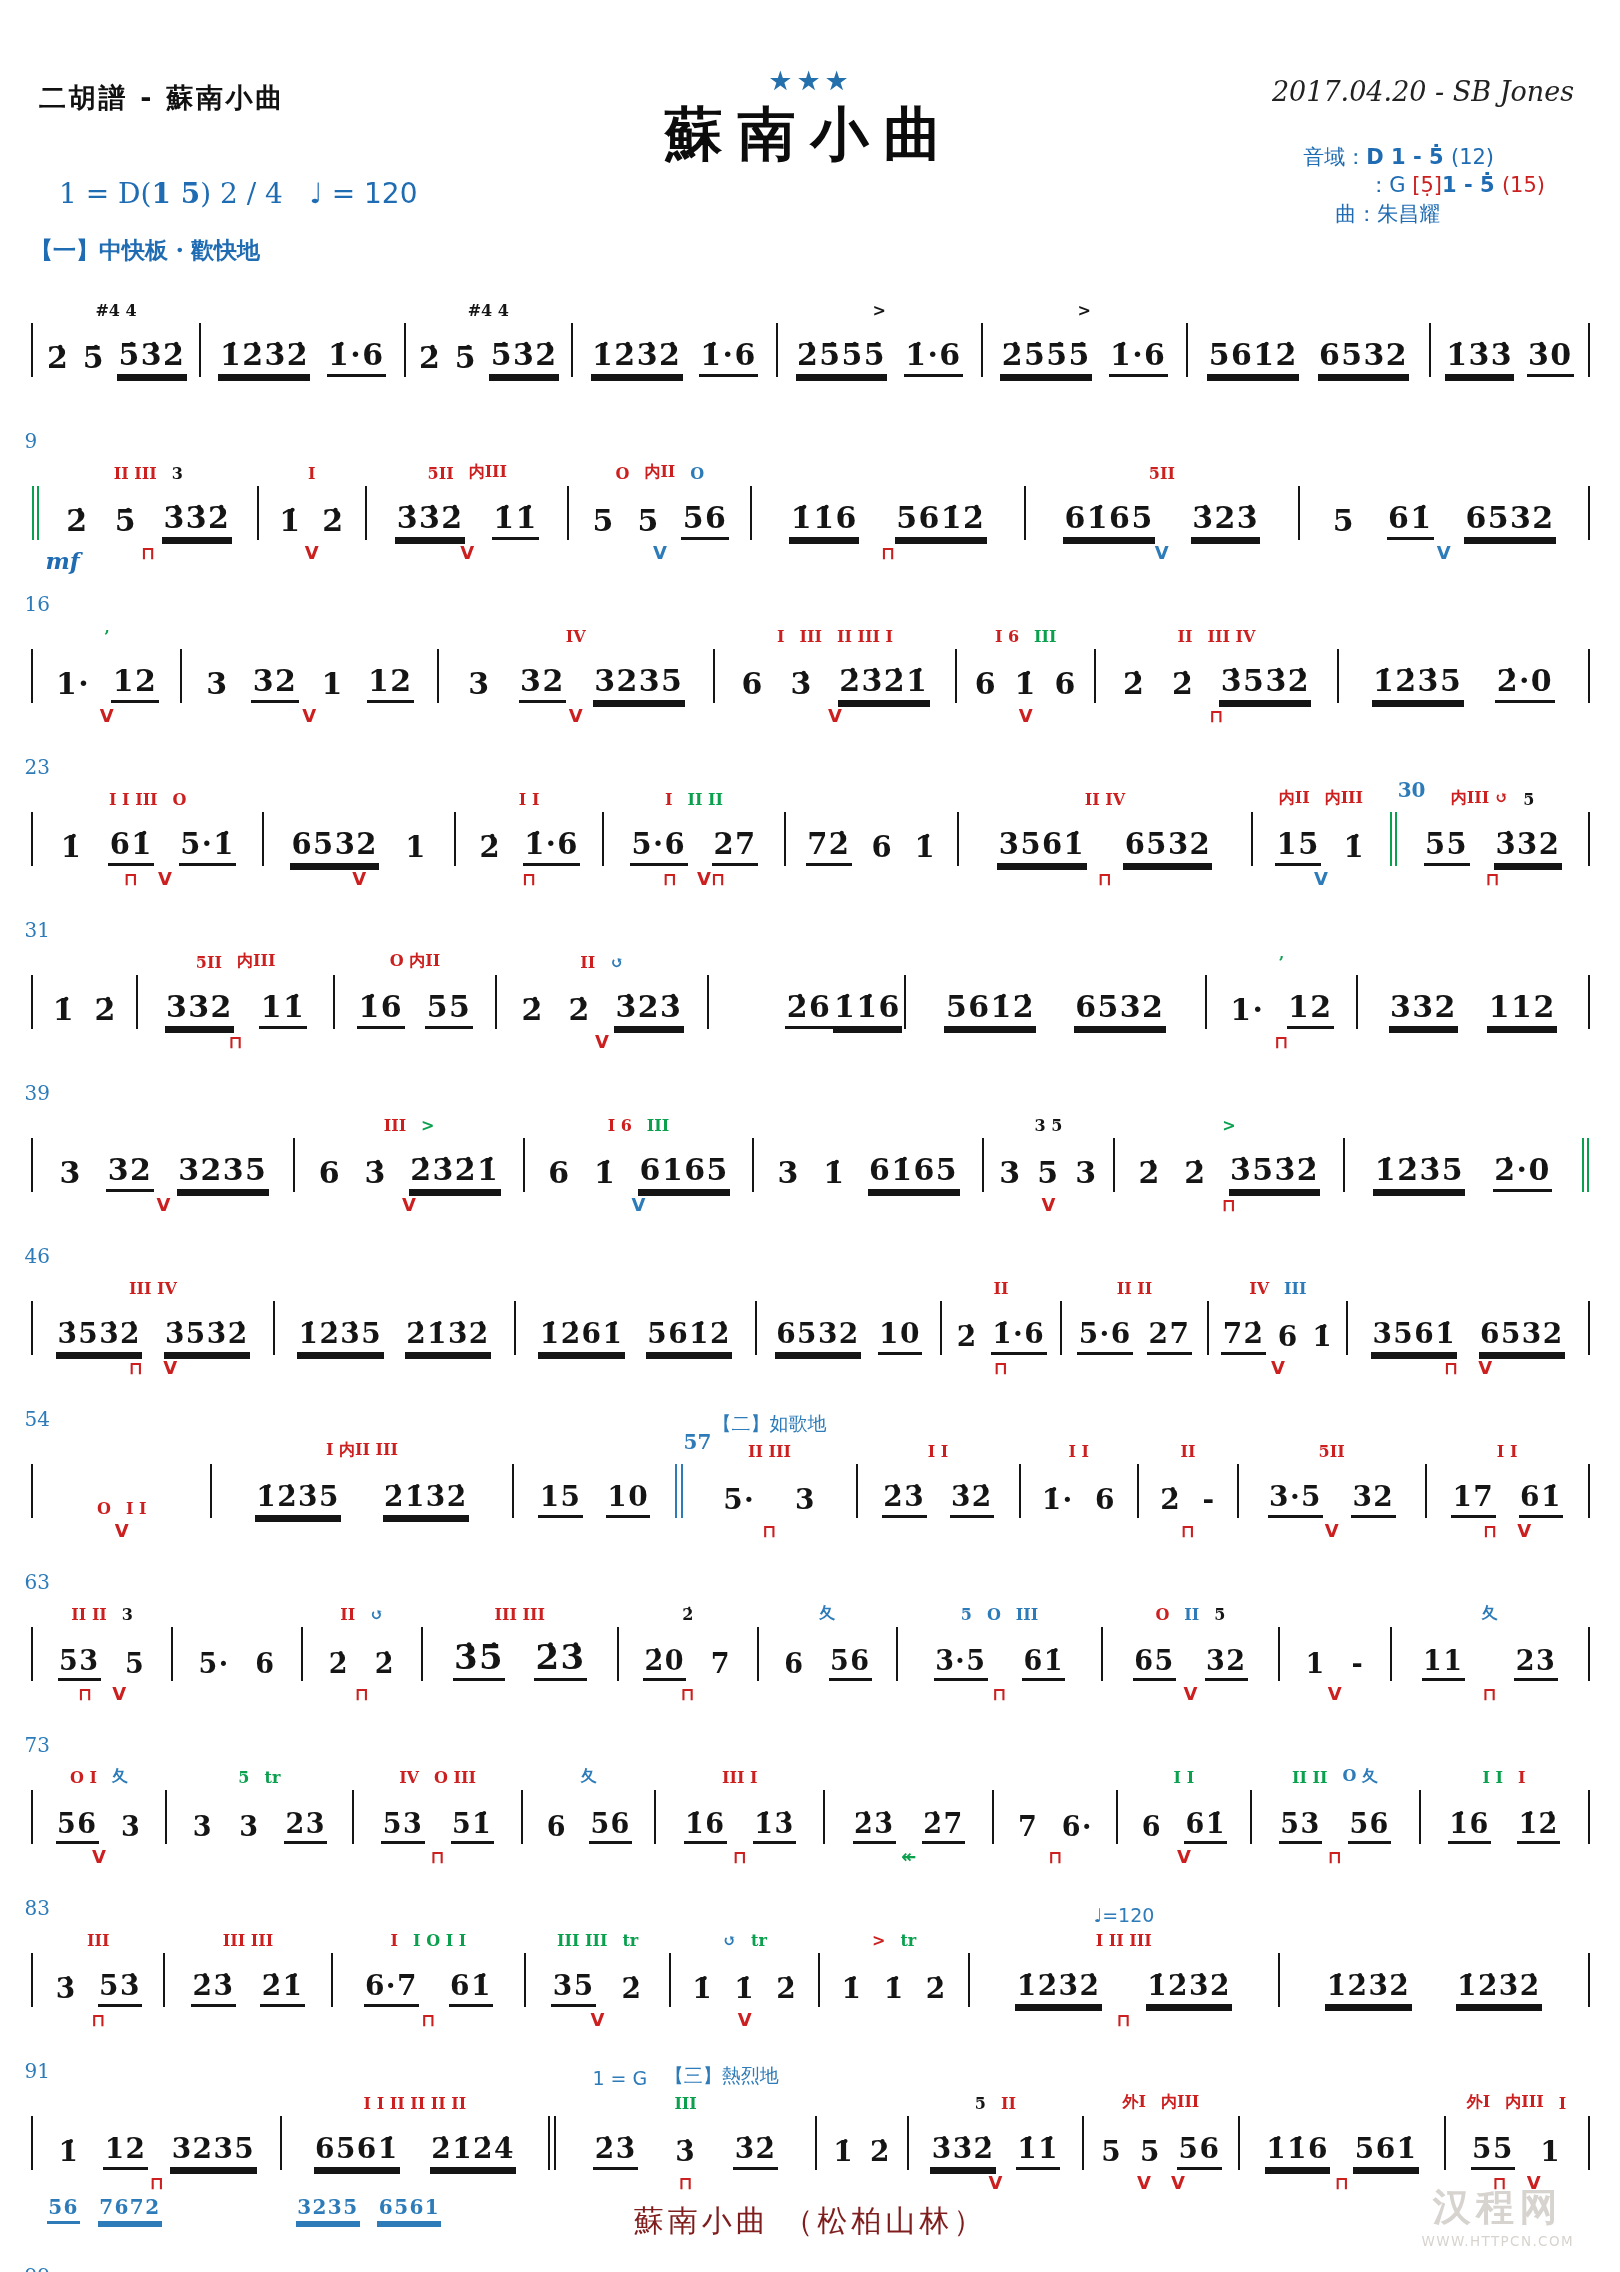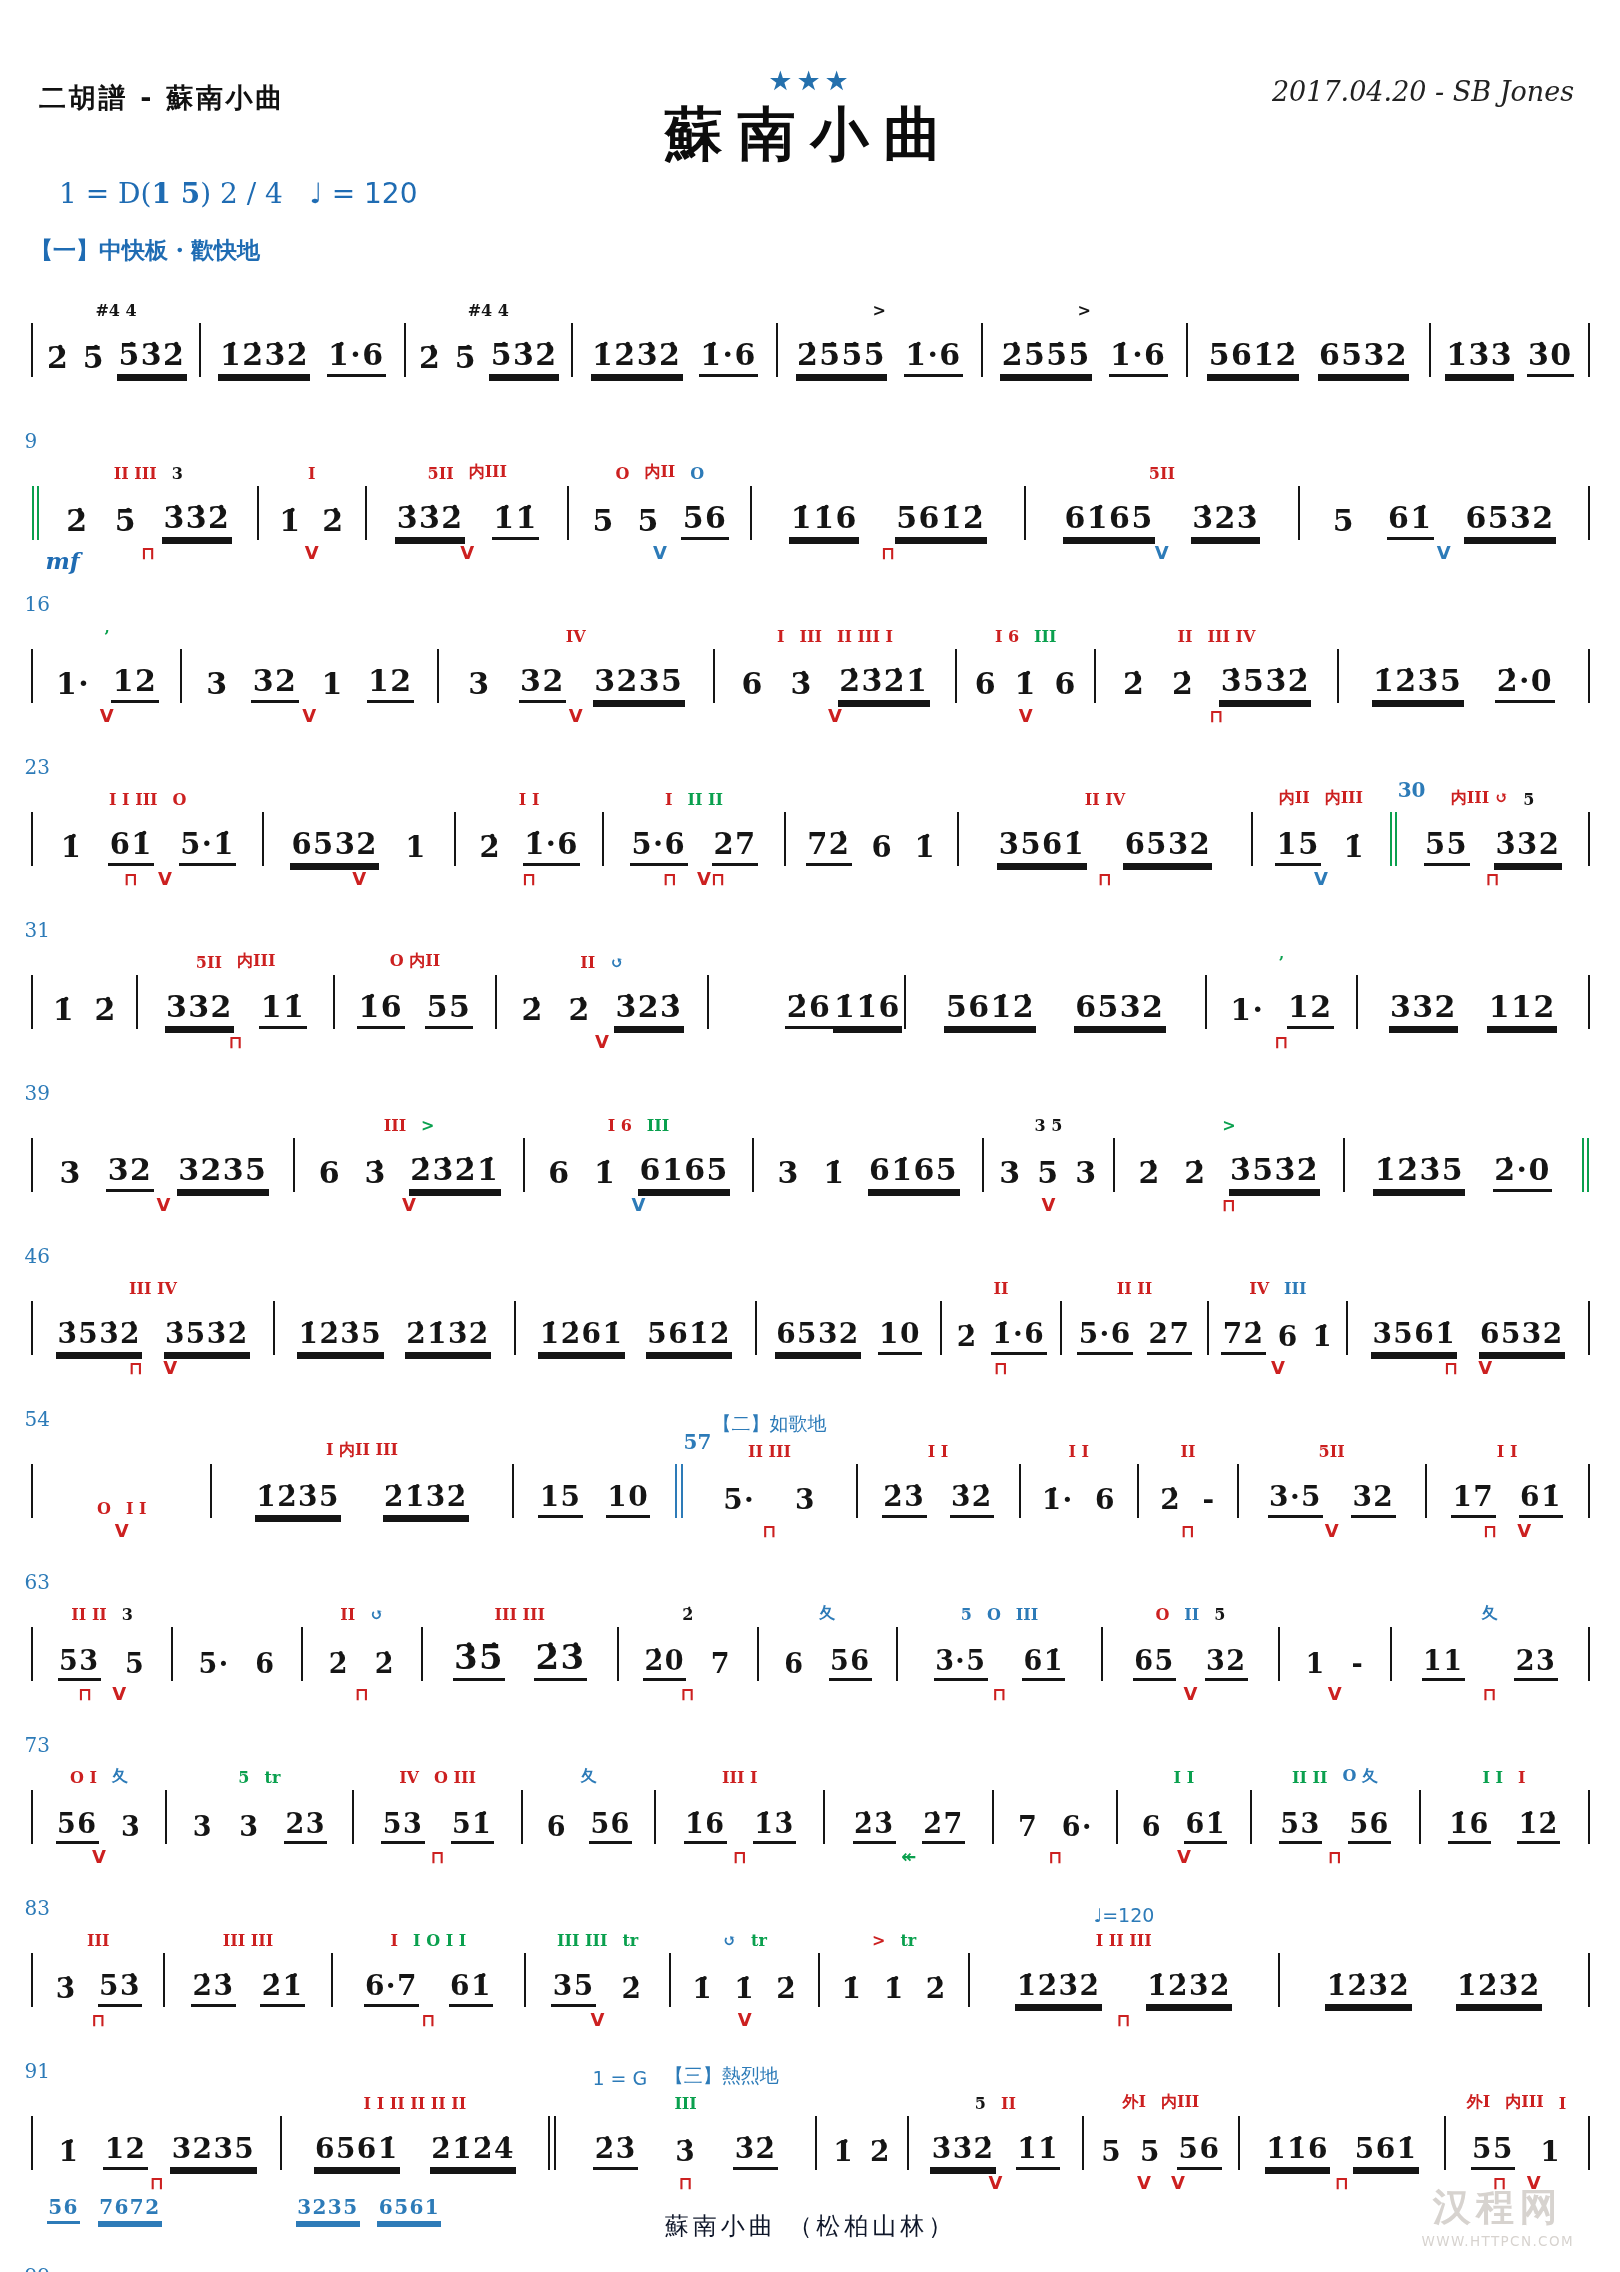--- a/index.html
+++ b/index.html
@@ -38,36 +38,41 @@
   .bar2 { align-self:flex-end; display:flex; gap:3.4px; margin:0 2px 26px 2px; flex:0 0 auto;}
   .bar2 i { display:block; width:2px; height:54px; }
   .mnum { position:absolute; top:17.6px; left:-1.4px; font-size:20px; color:#2d7bb8;font-weight:bold; }
   .dyn { position:absolute; bottom:-8px; left:4px; font-size:23px; font-style:italic; font-weight:bold; color:#1f6cb3; font-family:"DejaVu Serif",serif;}
   .ossia { position:absolute; left:12px; top:100%; margin-top:1.4px; display:flex; gap:17.6px; font-size:20px; font-weight:bold; color:#2d7bb8; }
   .ossia .tok { border-color:#2d7bb8; }
   .ossia .tok.u2::after { background:#2d7bb8; }
   .ck { color:#151515; } .cr { color:#cc2020; } .cg { color:#0aa04e; } .cb { color:#2d7bb8; }
   .sans { font-family:"DejaVu Sans",sans-serif; }
   
-  .foot { position:absolute; left:0; right:0; bottom:31px; text-align:center; font-size:24px; color:#0f172a; letter-spacing:4px; }
+  .foot { position:absolute; left:0; right:0; bottom:31px; text-align:center; font-size:30px; color:#7f1d1d; letter-spacing:4px; }
   .wmark { position:absolute; right:47px; bottom:24px; text-align:center; color:#d7d3cf; }
   .wmark .w1 { font-size:38px; font-weight:bold; letter-spacing:5.4px; }
   .wmark .w2 { font-size:13.5px; letter-spacing:1.4px; font-family:"DejaVu Sans",sans-serif;}
 </style>
 </head>
 <body>
 
 <div id="page">
 
   <div id="hdr">
     <div class="brand">二胡譜 - 蘇南小曲</div>
     <div class="date">2017.04.20 - SB Jones</div>
     <div class="stars">★★★</div>
     <div class="title">蘇南小曲</div>
     <div class="keysig"><span>1 = D(</span><b>1 5</b><span>) 2 / 4</span><span class="sans">&nbsp;&nbsp;&nbsp;</span><span class="sans">♩ = 120</span></div>
+    <div class="rangebox">
+      <div><span>音域：</span><b>D  1 - 5̇ </b><span>(12)</span></div>
+      <div style="padding-left:65px;"><span>：G </span><span class="red">[5̣]</span><b>1 - 5̇ </b><span class="red">(15)</span></div>
+      <div style="padding-left:32px;">曲：朱昌耀</div>
+    </div>
     <div class="sec1">【一】中快板・歡快地</div>
   </div>
 
   <div id="score">
       <div class="system">
         <div class="srow">
           <div class="bar"></div>
           <div class="measure" style="flex-grow: 7;">
             <div class="ann"></div>
             <div class="mtop">

